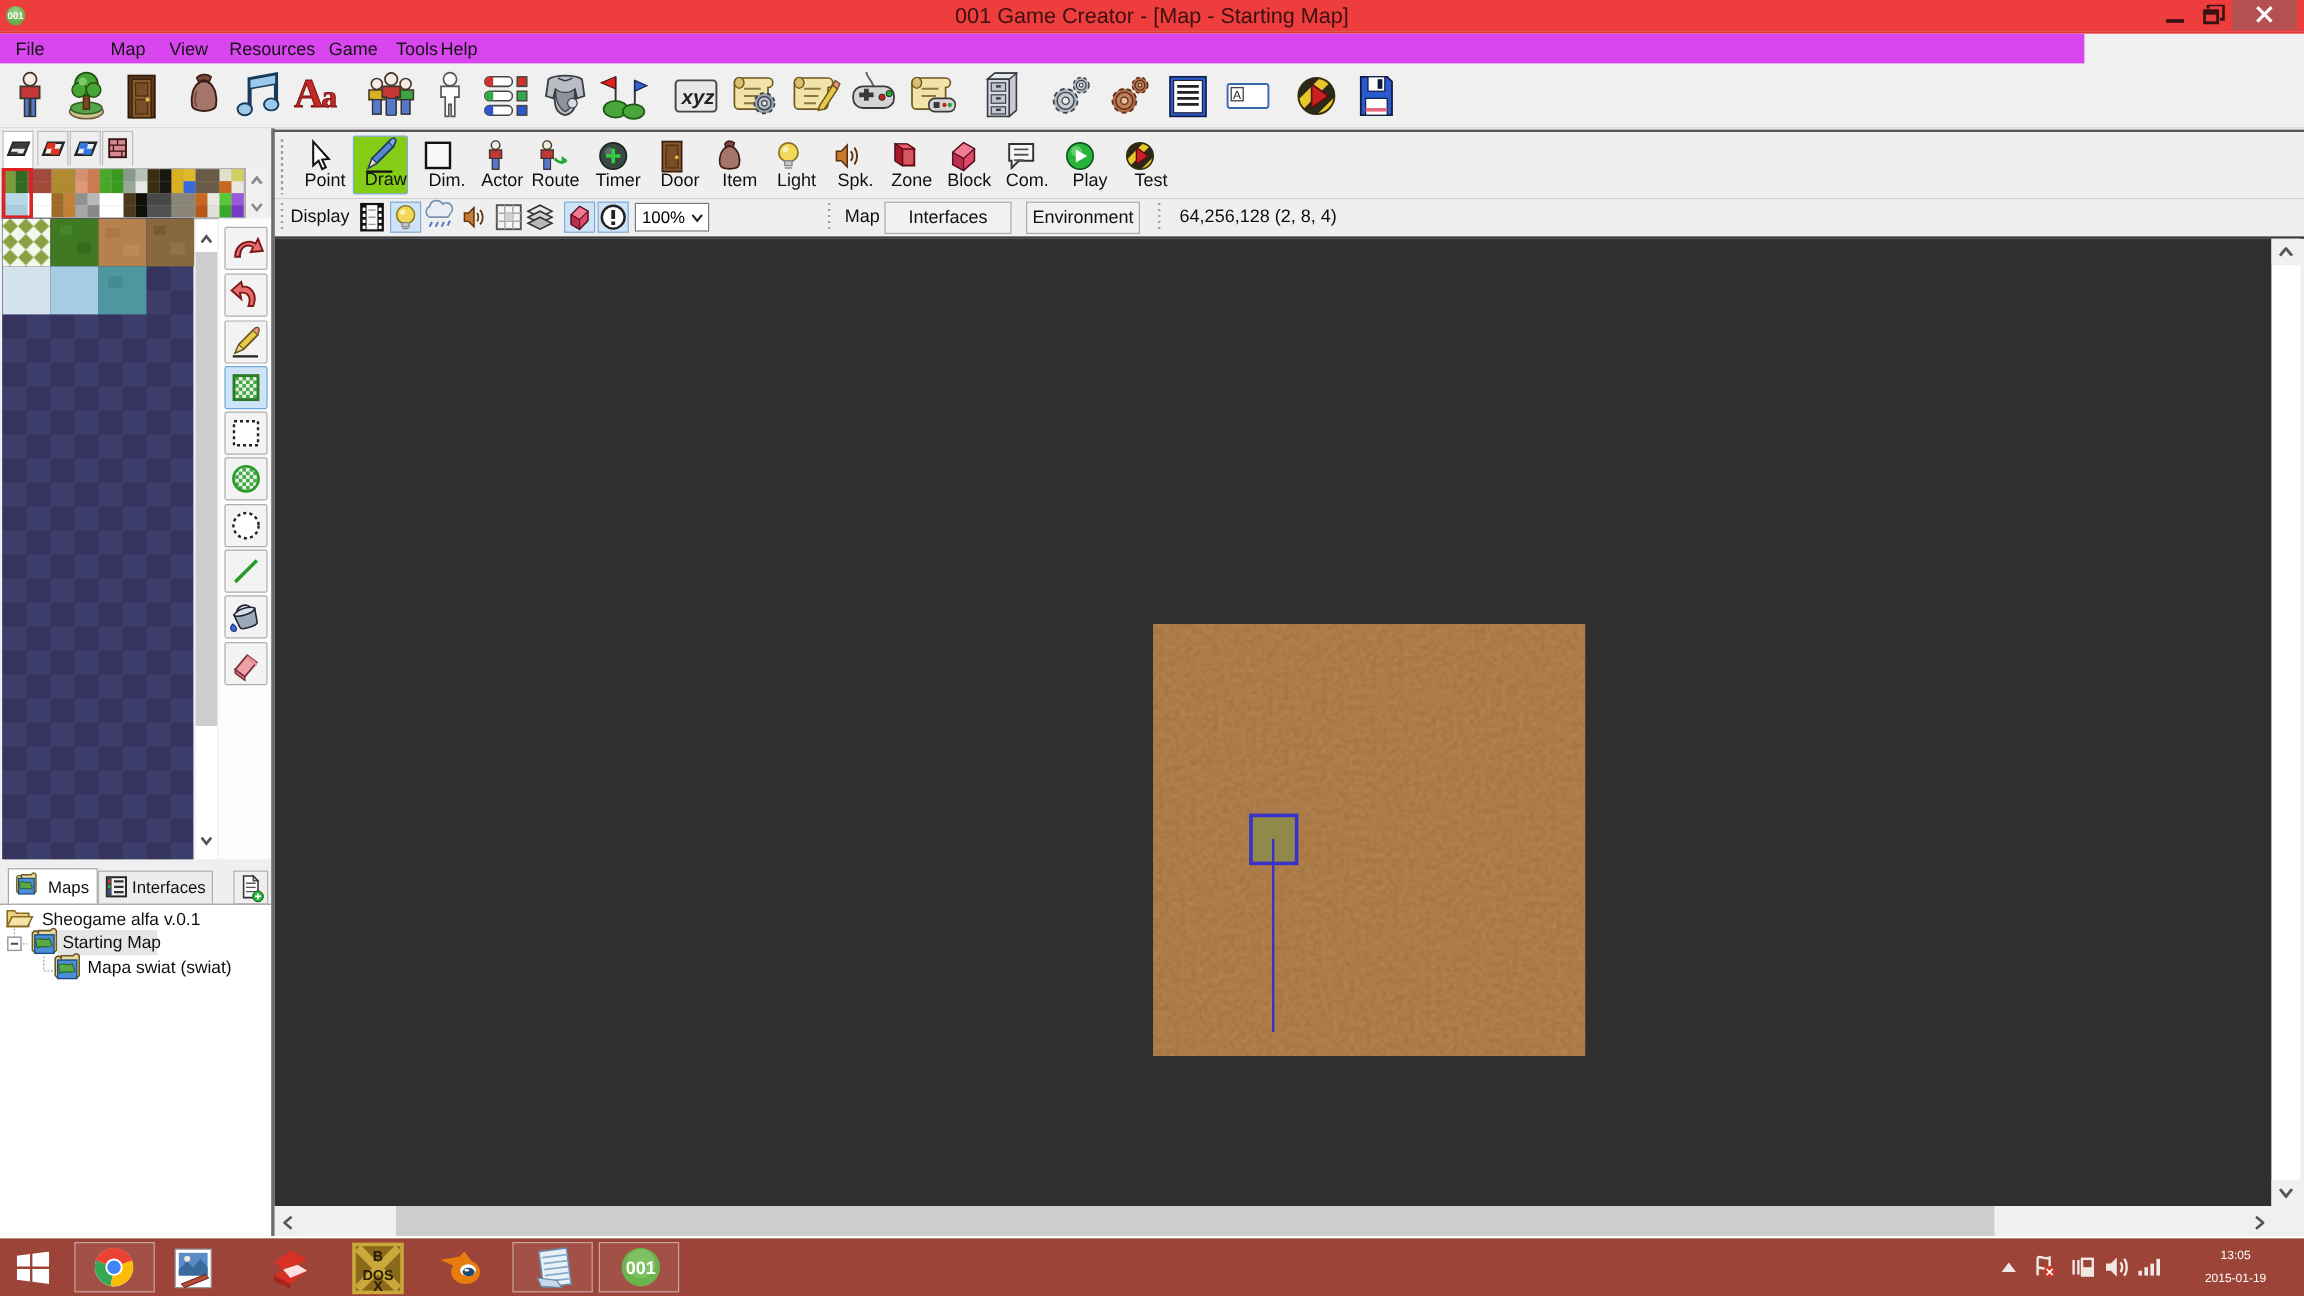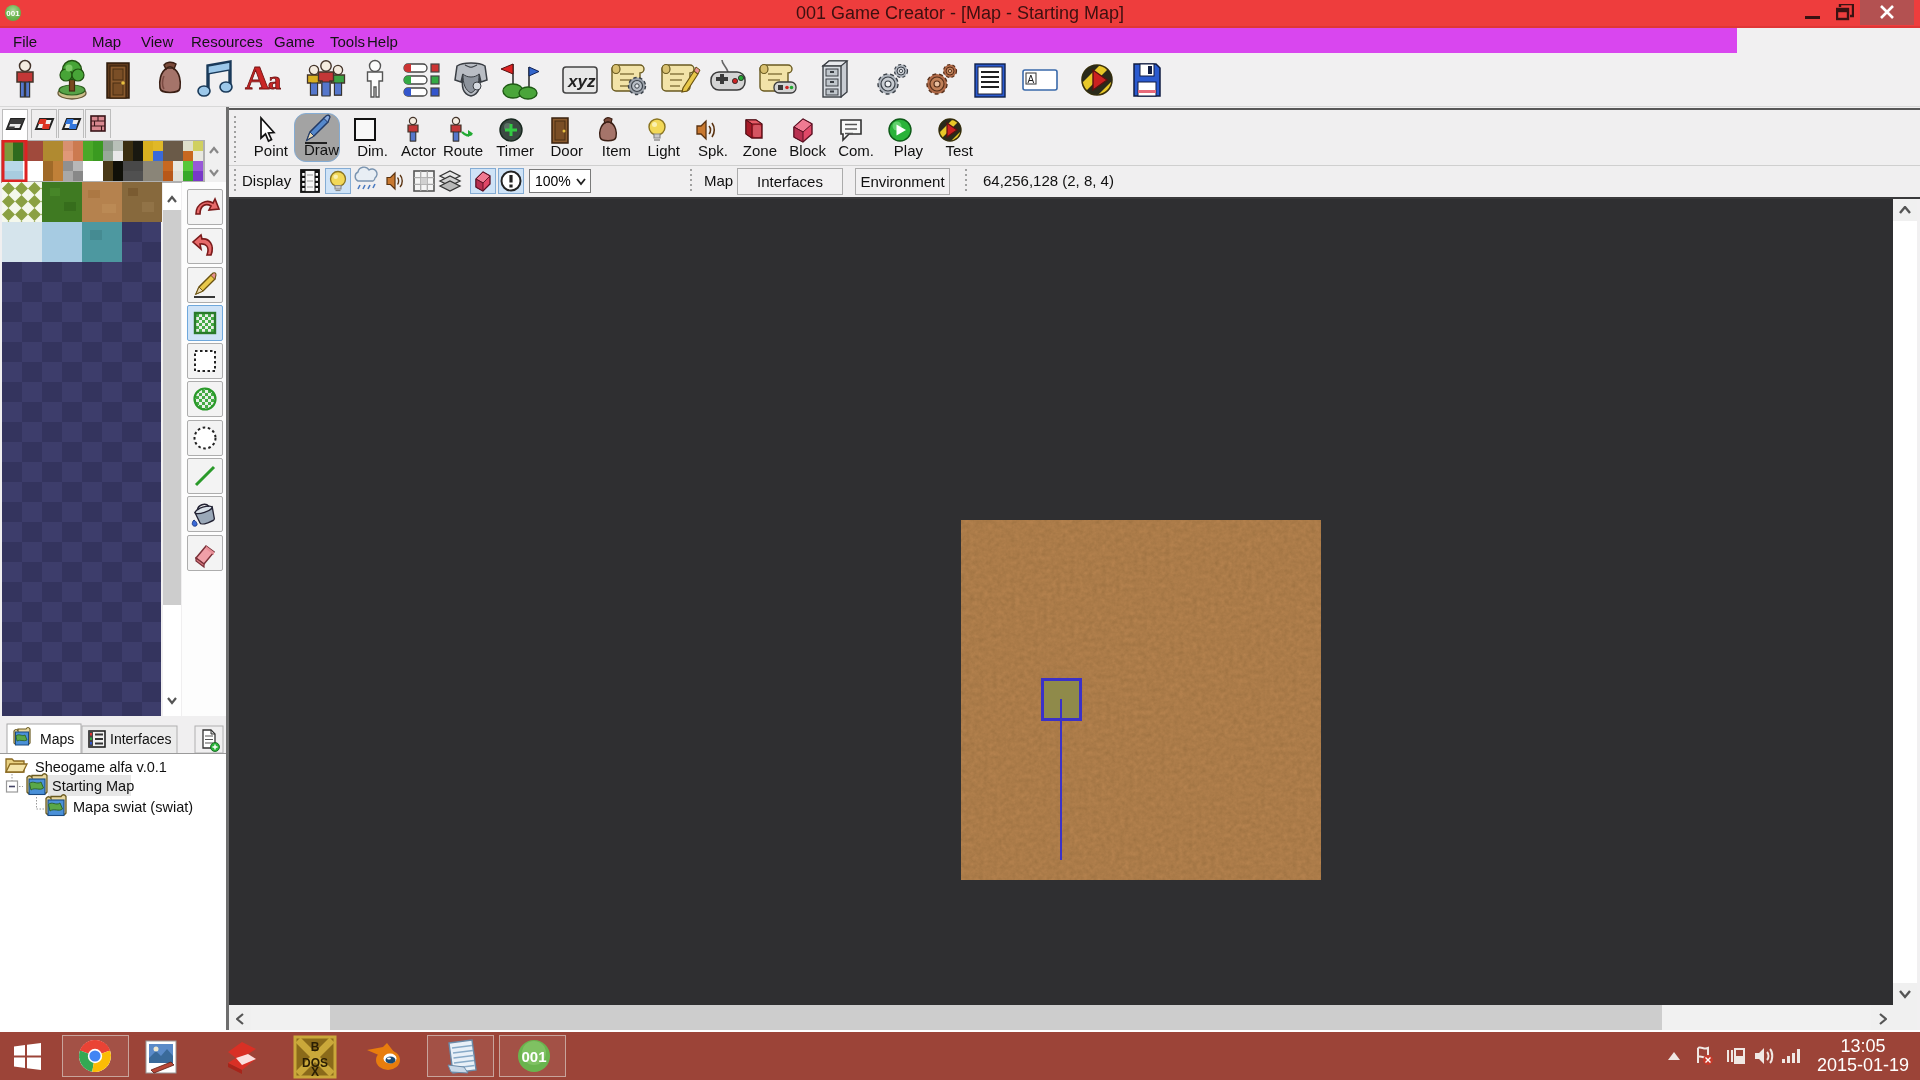--- a/index.html
+++ b/index.html
@@ -21,21 +21,21 @@
 #menubar { position:absolute; left:0; top:28px; width:1737px; height:25px; background:#d946ef; }
 .menuitem { position:absolute; top:5px; font-size:15px; color:#141414; }
 
 
 #maintb { position:absolute; left:0; top:53px; width:1920px; height:54px; background:#f1f0f1; border-bottom:1px solid #d8d8d8; }
 
 
 #tb2 { position:absolute; left:228px; top:108px; width:1692px; height:58px; background:#f0eff0; border-top:2px solid #585858; border-bottom:1px solid #cfcfcf; }
 .tbtn { position:absolute; top:3px; width:46px; height:49px; text-align:right; font-size:15px; color:#101010; }
 .tbtn .lb { position:absolute; bottom:3px; width:100%; left:0; }
-.tbtn.sel { background:#a3a3a3; border:1px solid #84acd4; border-radius:12px; }
+.tbtn.sel { background:#84cc16; border:1px solid #84acd4; border-radius:2px; }
 .grip { position:absolute; width:2px; background-image:repeating-linear-gradient(#a0a0a0 0 2px, transparent 2px 5px); }
 
 
 #tb3 { position:absolute; left:228px; top:166px; width:1692px; height:33px; background:#f0eff0; border-bottom:2px solid #3a3a3c; }
 .flatbtn { position:absolute; top:2px; height:27px; background:#f2f1f2; border:1px solid #ababab; font-size:15px; color:#101010; text-align:center; }
 
 
 #leftpanel { position:absolute; left:0; top:107px; width:226px; height:925px; background:#f0eff0;padding-left:36px; }
 #lpborder { position:absolute; left:226px; top:107px; width:3px; height:925px; background:#6e6e6e; }
 .ltab { position:absolute; top:2px; width:26px; height:29px; background:#efeeef; border:1px solid #bdbdbd; border-bottom:none; }
@@ -62,21 +62,21 @@
 
 #vsb { position:absolute; left:1893px; top:199px; width:24px; height:806px; background:#fff; }
 #hsb { position:absolute; left:229px; top:1005px; width:1688px; height:26px; background:#f1f1f1; }
 .sbbtn { position:absolute; background:#f0f0f0; }
 #hthumb { position:absolute; left:101px; top:0; width:1332px; height:26px; background:#cdcdcd; }
 #winbottom { position:absolute; left:0; top:1030px; width:1920px; height:2px; background:#fdfdfd; }
 
 
 #taskbar { position:absolute; left:0; top:1032px; width:1920px; height:48px; background:#9c4438; }
 .tbox { position:absolute; top:3px; width:67px; height:42px; border:1px solid #c8a49c; background:rgba(255,255,255,0.07); }
-#clock { position:absolute; left:1815px; top:1037px; width:96px; color:#fff; font-size:18px; text-align:center; line-height:19px; }
+#clock { position:absolute; left:1815px; top:1037px; width:96px; color:#fff; font-size:10px; text-align:center; line-height:19px; }
 </style>
 </head>
 <body>
 
 <div id="titlebar"></div>
 <div id="titleline"></div>
 <div id="logo001">
     <span>001</span>
   </div>
 <div id="titletext">001 Game Creator - [Map - Starting Map]</div>

